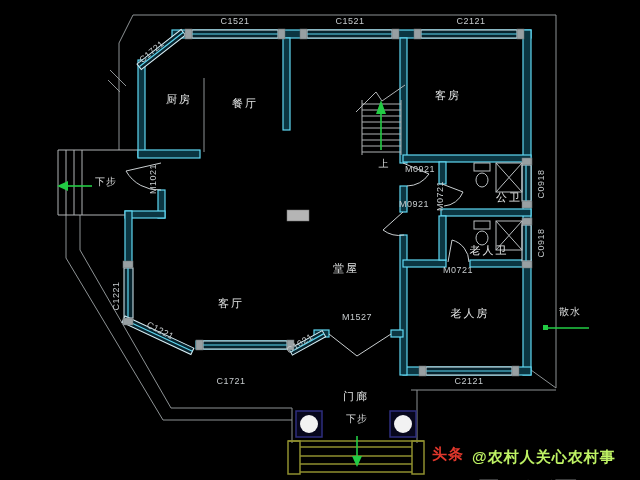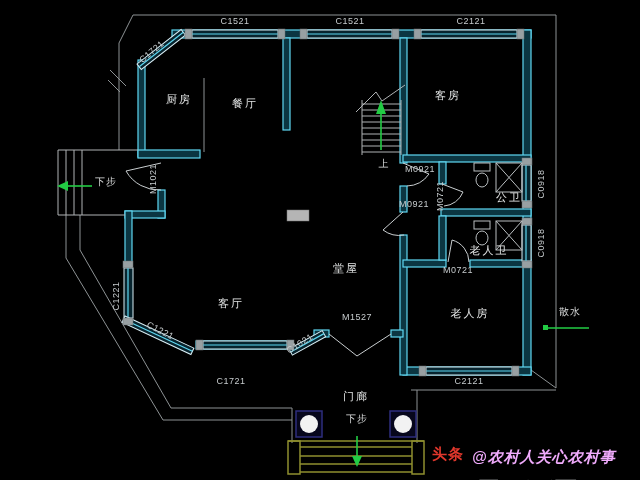--- a/index.html
+++ b/index.html
@@ -26,21 +26,21 @@
   .lbl-room{font-size:11px;color:#e3e5e5;letter-spacing:2px;}
   .lbl-dim{font-size:9px;color:#c6cbcd;letter-spacing:.5px;}
   .lbl-note{font-size:10px;color:#dadcdc;letter-spacing:1px;}
   
   #watermark{position:absolute;left:432px;top:441px;width:208px;height:34px;}
   #wm-overlay{position:absolute;left:44px;top:-2px;font-size:24px;font-weight:normal;
               color:transparent;-webkit-text-stroke:1px #c9cdcf;letter-spacing:2px;z-index:1;margin-top:36px;}
   #wm-logo{position:absolute;left:0;top:4px;font-size:15px;font-weight:900;
            color:#e0372c;letter-spacing:1px;z-index:3;}
   #wm-text{position:absolute;left:40px;top:7px;font-size:15px;font-weight:bold;
-           color:#f0abfc;letter-spacing:1px;z-index:2;font-style:italic;}
+           color:#bef264;letter-spacing:1px;z-index:2;}
 </style>
 </head>
 <body>
 
 <div id="stage">
 
   <svg width="640" height="480" viewBox="0 0 640 480">
 
     <g>
       <path class="thin" d="M133,15 H556"></path>

